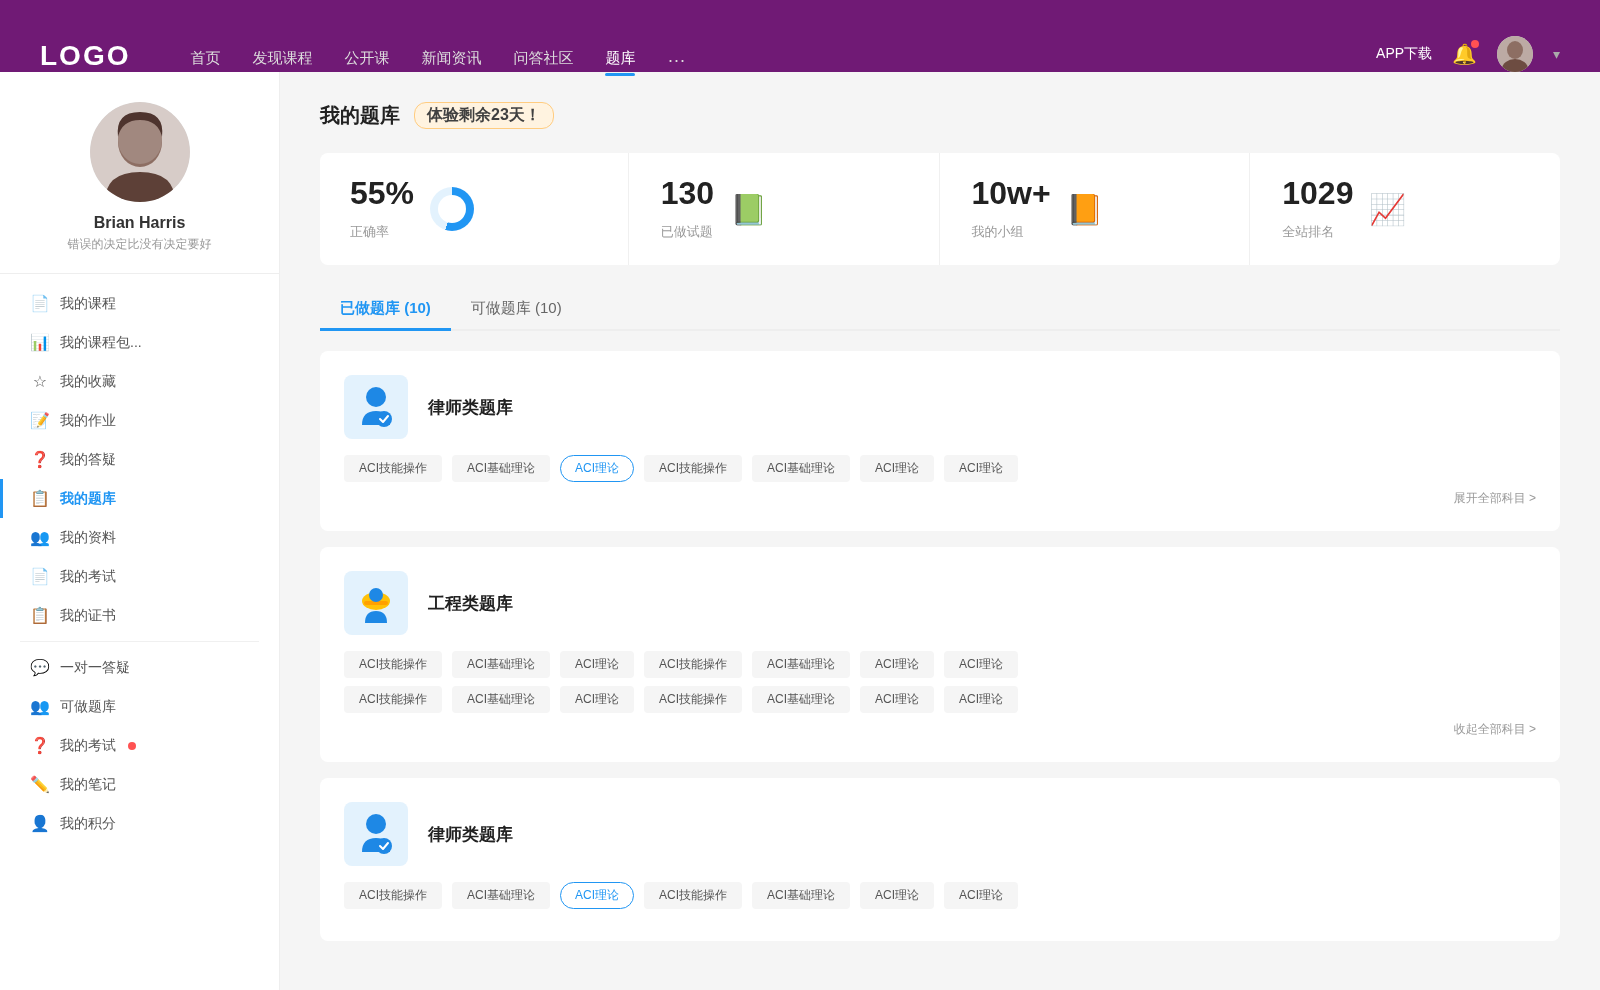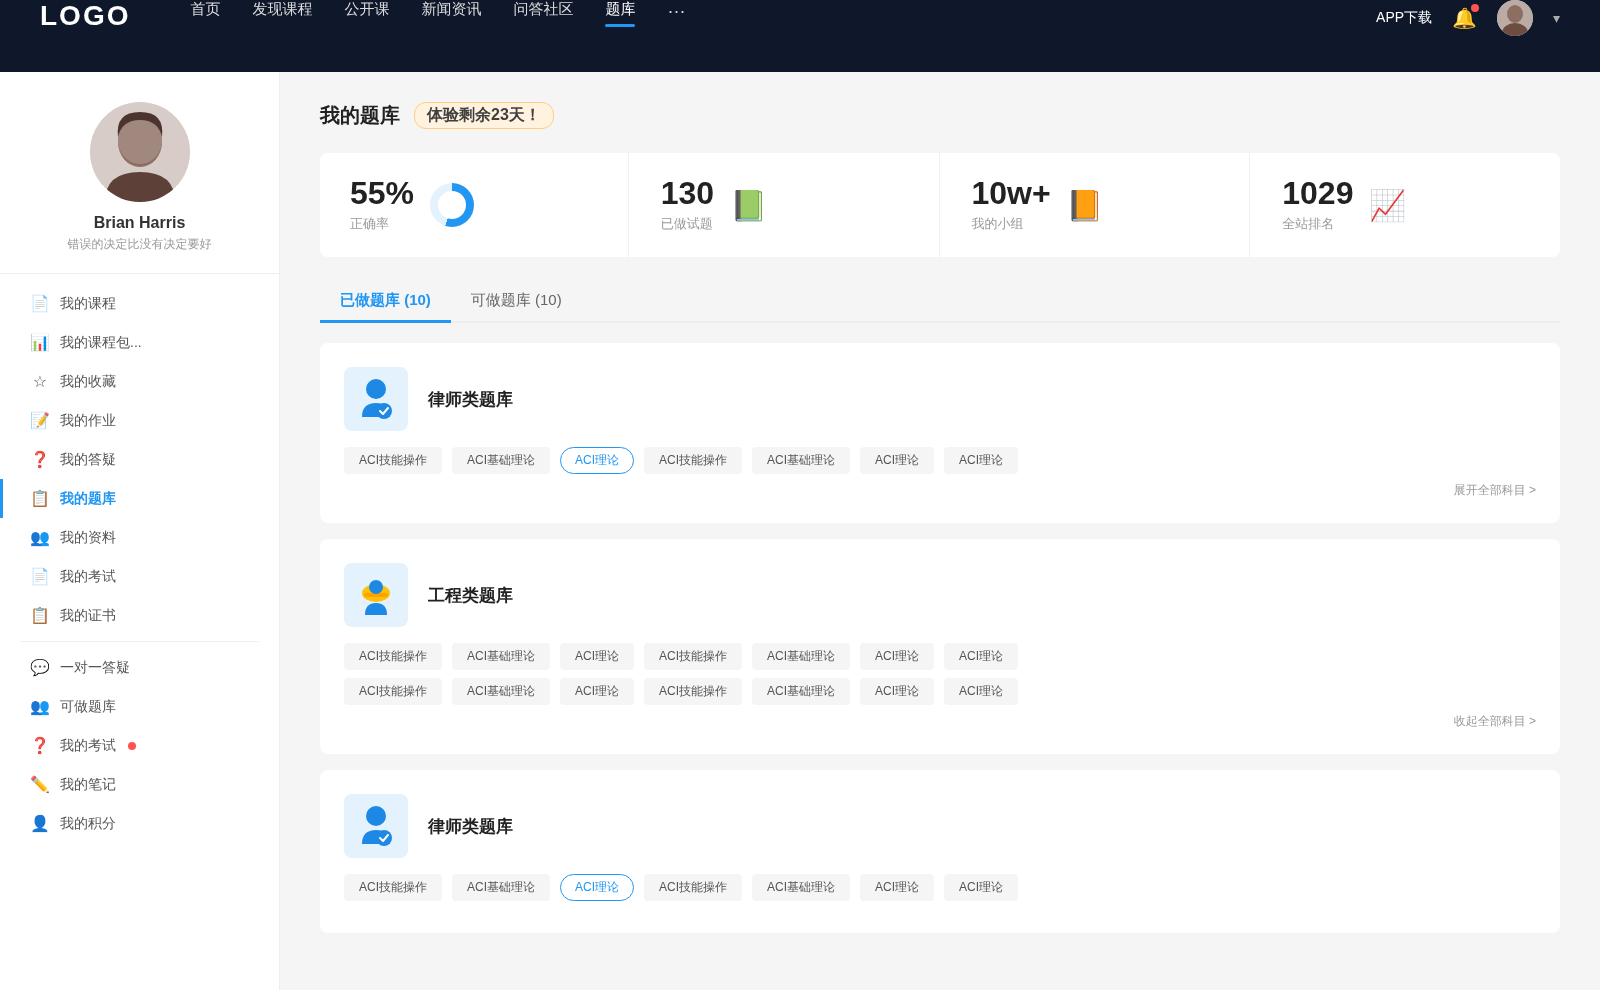--- a/index.html
+++ b/index.html
@@ -1,23 +1,23 @@
 <!DOCTYPE html>
 <html><head>
   <meta charset="utf-8">
   <style>
     * { box-sizing: border-box; margin: 0; padding: 0; }
     body { font-family: "PingFang SC", "Microsoft YaHei", Arial, sans-serif; background: #f5f5f5; min-height: 990px; }
 
     
     .navbar {
-      background: #0f172a;
+      background: #701a75;
       height: 72px;
       display: flex;
-      align-items: flex-start;
+      align-items: flex-end;
       padding: 0 40px;
       position: sticky;
       top: 0;
       z-index: 100;
     }
     .navbar-logo {
       color: #fff;
       font-size: 28px;
       font-weight: bold;
       letter-spacing: 2px;
@@ -203,21 +203,21 @@
       gap: 16px;
       border-right: 1px solid #f0f0f0;
     }
     .stat-card:last-child { border-right: none; }
     .stat-info { display: flex; flex-direction: column; }
     .stat-value {
       font-size: 32px;
       font-weight: 700;
       color: #222;
       line-height: 1;
-      margin-bottom: 6px;
+      margin-bottom: 14px;
     }
     .stat-label {
       font-size: 13px;
       color: #999;
     }
 
     
     .pie-chart {
       width: 44px; height: 44px;
       border-radius: 50%;

